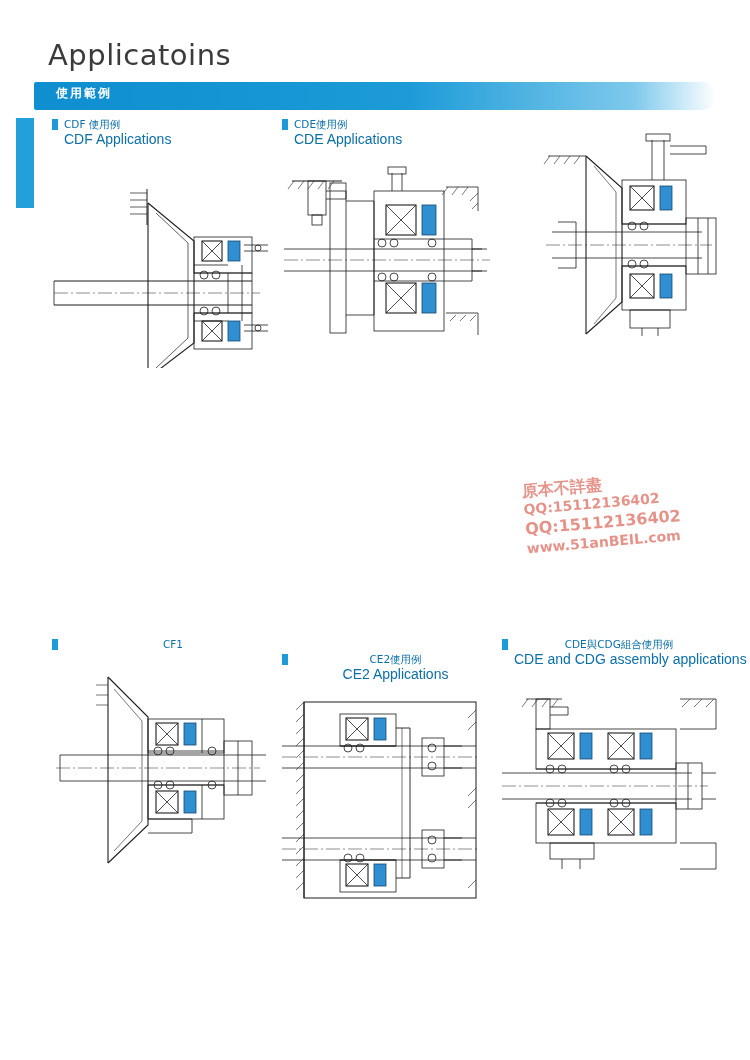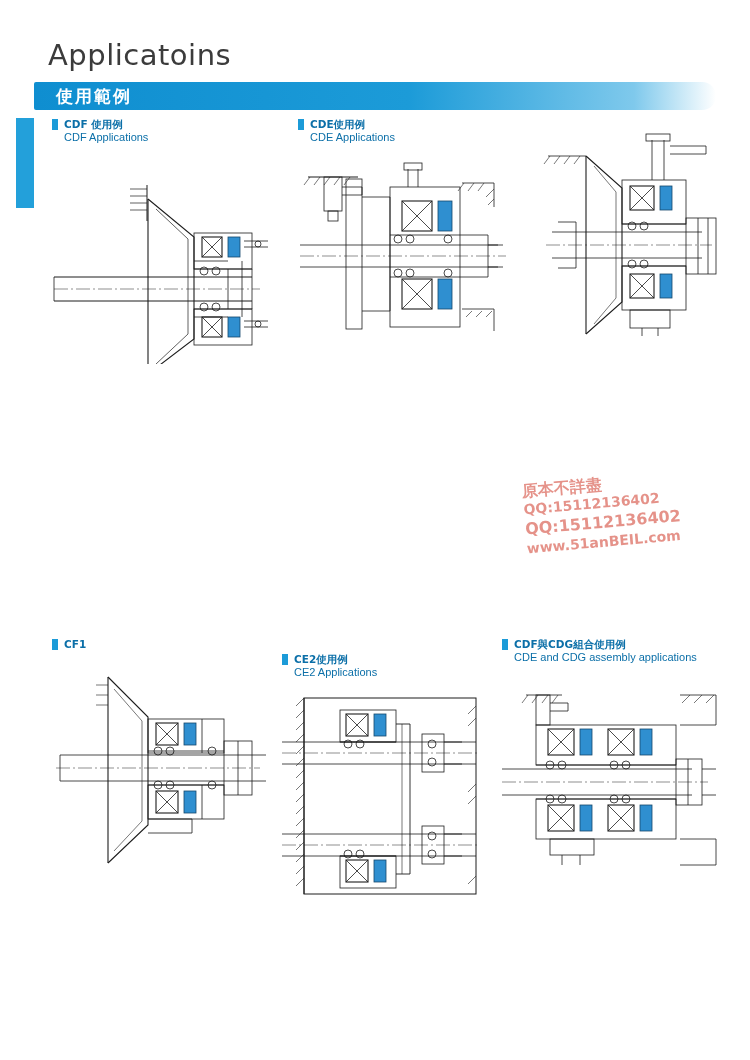--- a/index.html
+++ b/index.html
@@ -31,21 +31,21 @@
   .banner {
     position:absolute;
     left:34px; top:82px;
     width:682px; height:28px;
     background:linear-gradient(to right, #0f8ed0 0%, #1c9bd8 55%, #7fc9ec 88%, #ffffff 100%);
     border-radius:2px 14px 14px 2px;
   }
   .banner-text {
     position:absolute;
     left:56px; top:85px;
-    font-size:17px;
+    font-size:12px;
     font-weight:bold;
     color:#ffffff;
     letter-spacing:2px;
     font-family:"DejaVu Sans", sans-serif;
   }
   .left-tab {
     position:absolute;
     left:16px; top:118px;
     width:18px; height:90px;
     background:#23a0da;
@@ -68,28 +68,28 @@
   .cap::before {
     content:"";
     position:absolute;
     left:0; top:1px;
     width:6px; height:11px;
     background:#1c9bd8;
   }
   .cap .zh {
     display:block;
     font-size:10.5px;
-    font-weight:bold;
+    font-weight:normal;
     color:#0b6fa8;
     font-family:"DejaVu Sans", sans-serif;
     white-space:nowrap;
   }
   .cap .en {
     display:block;
-    font-size:11px;
+    font-size:14px;
     color:#0b6fa8;
     white-space:nowrap;
   }
 
   .fig {
     position:relative;
     margin-top:4px;
   }
   .fig svg { display:block; }
 
@@ -184,21 +184,21 @@
 
               <path d="M142 120 L200 120 M142 160 L200 160"></path>
               <path d="M176 120 L176 160"></path>
               <path d="M190 112 L190 168"></path>
               <path d="M142 112 L176 112 M142 168 L176 168"></path>
             </g>
           </svg>
         </div>
       </div>
 
-      <div class="cell" style="left:264px; top:0; width:210px;">
+      <div class="cell" style="left:248px; top:0; width:210px;">
         <div class="cap">
           <span class="zh">CDE使用例</span>
           <span class="en">CDE Applications</span>
         </div>
         <div class="fig">
           <svg width="215" height="215" viewBox="0 0 215 215">
             <g fill="none" stroke="#1d1d1d" stroke-width="0.8">
 
               <path d="M10 28 L60 28" stroke-width="1"></path>
               <g stroke-width="0.6">
@@ -291,21 +291,21 @@
               <rect x="128" y="188" width="40" height="18"></rect>
               <path d="M140 206 L140 214 M156 206 L156 214"></path>
 
               <path d="M56 100 L74 100 L74 146 L56 146"></path>
             </g>
           </svg>
         </div>
       </div>
     </div>
 
-    <div class="row" style="height:264px;">
+    <div class="row" style="height:264px;text-align:center;">
 
       <div class="cell" style="left:18px; top:262px; width:230px;">
         <div class="cap">
           <span class="zh">CF1</span>
         </div>
         <div class="fig">
           <svg width="230" height="215" viewBox="0 0 230 215">
             <g fill="none" stroke="#1d1d1d" stroke-width="0.8">
 
               <path d="M56 22 L56 208" stroke-width="1.1"></path>
@@ -402,21 +402,21 @@
               <g stroke-width="0.6">
                 <path d="M194 22 L186 30 M194 34 L186 42 M194 100 L186 108 M194 112 L186 120 M194 192 L186 200"></path>
               </g>
             </g>
           </svg>
         </div>
       </div>
 
       <div class="cell" style="left:468px; top:262px; width:222px;">
         <div class="cap">
-          <span class="zh">CDF與CDG組合使用例</span>
+          <span class="zh">CDE與CDG組合使用例</span>
           <span class="en">CDE and CDG assembly applications</span>
         </div>
         <div class="fig">
           <svg width="222" height="215" viewBox="0 0 222 215">
             <g fill="none" stroke="#1d1d1d" stroke-width="0.8">
 
               <path d="M24 26 L60 26"></path>
               <g stroke-width="0.6">
                 <path d="M26 26 L20 34 M36 26 L30 34 M46 26 L40 34 M56 26 L50 34"></path>
               </g>

